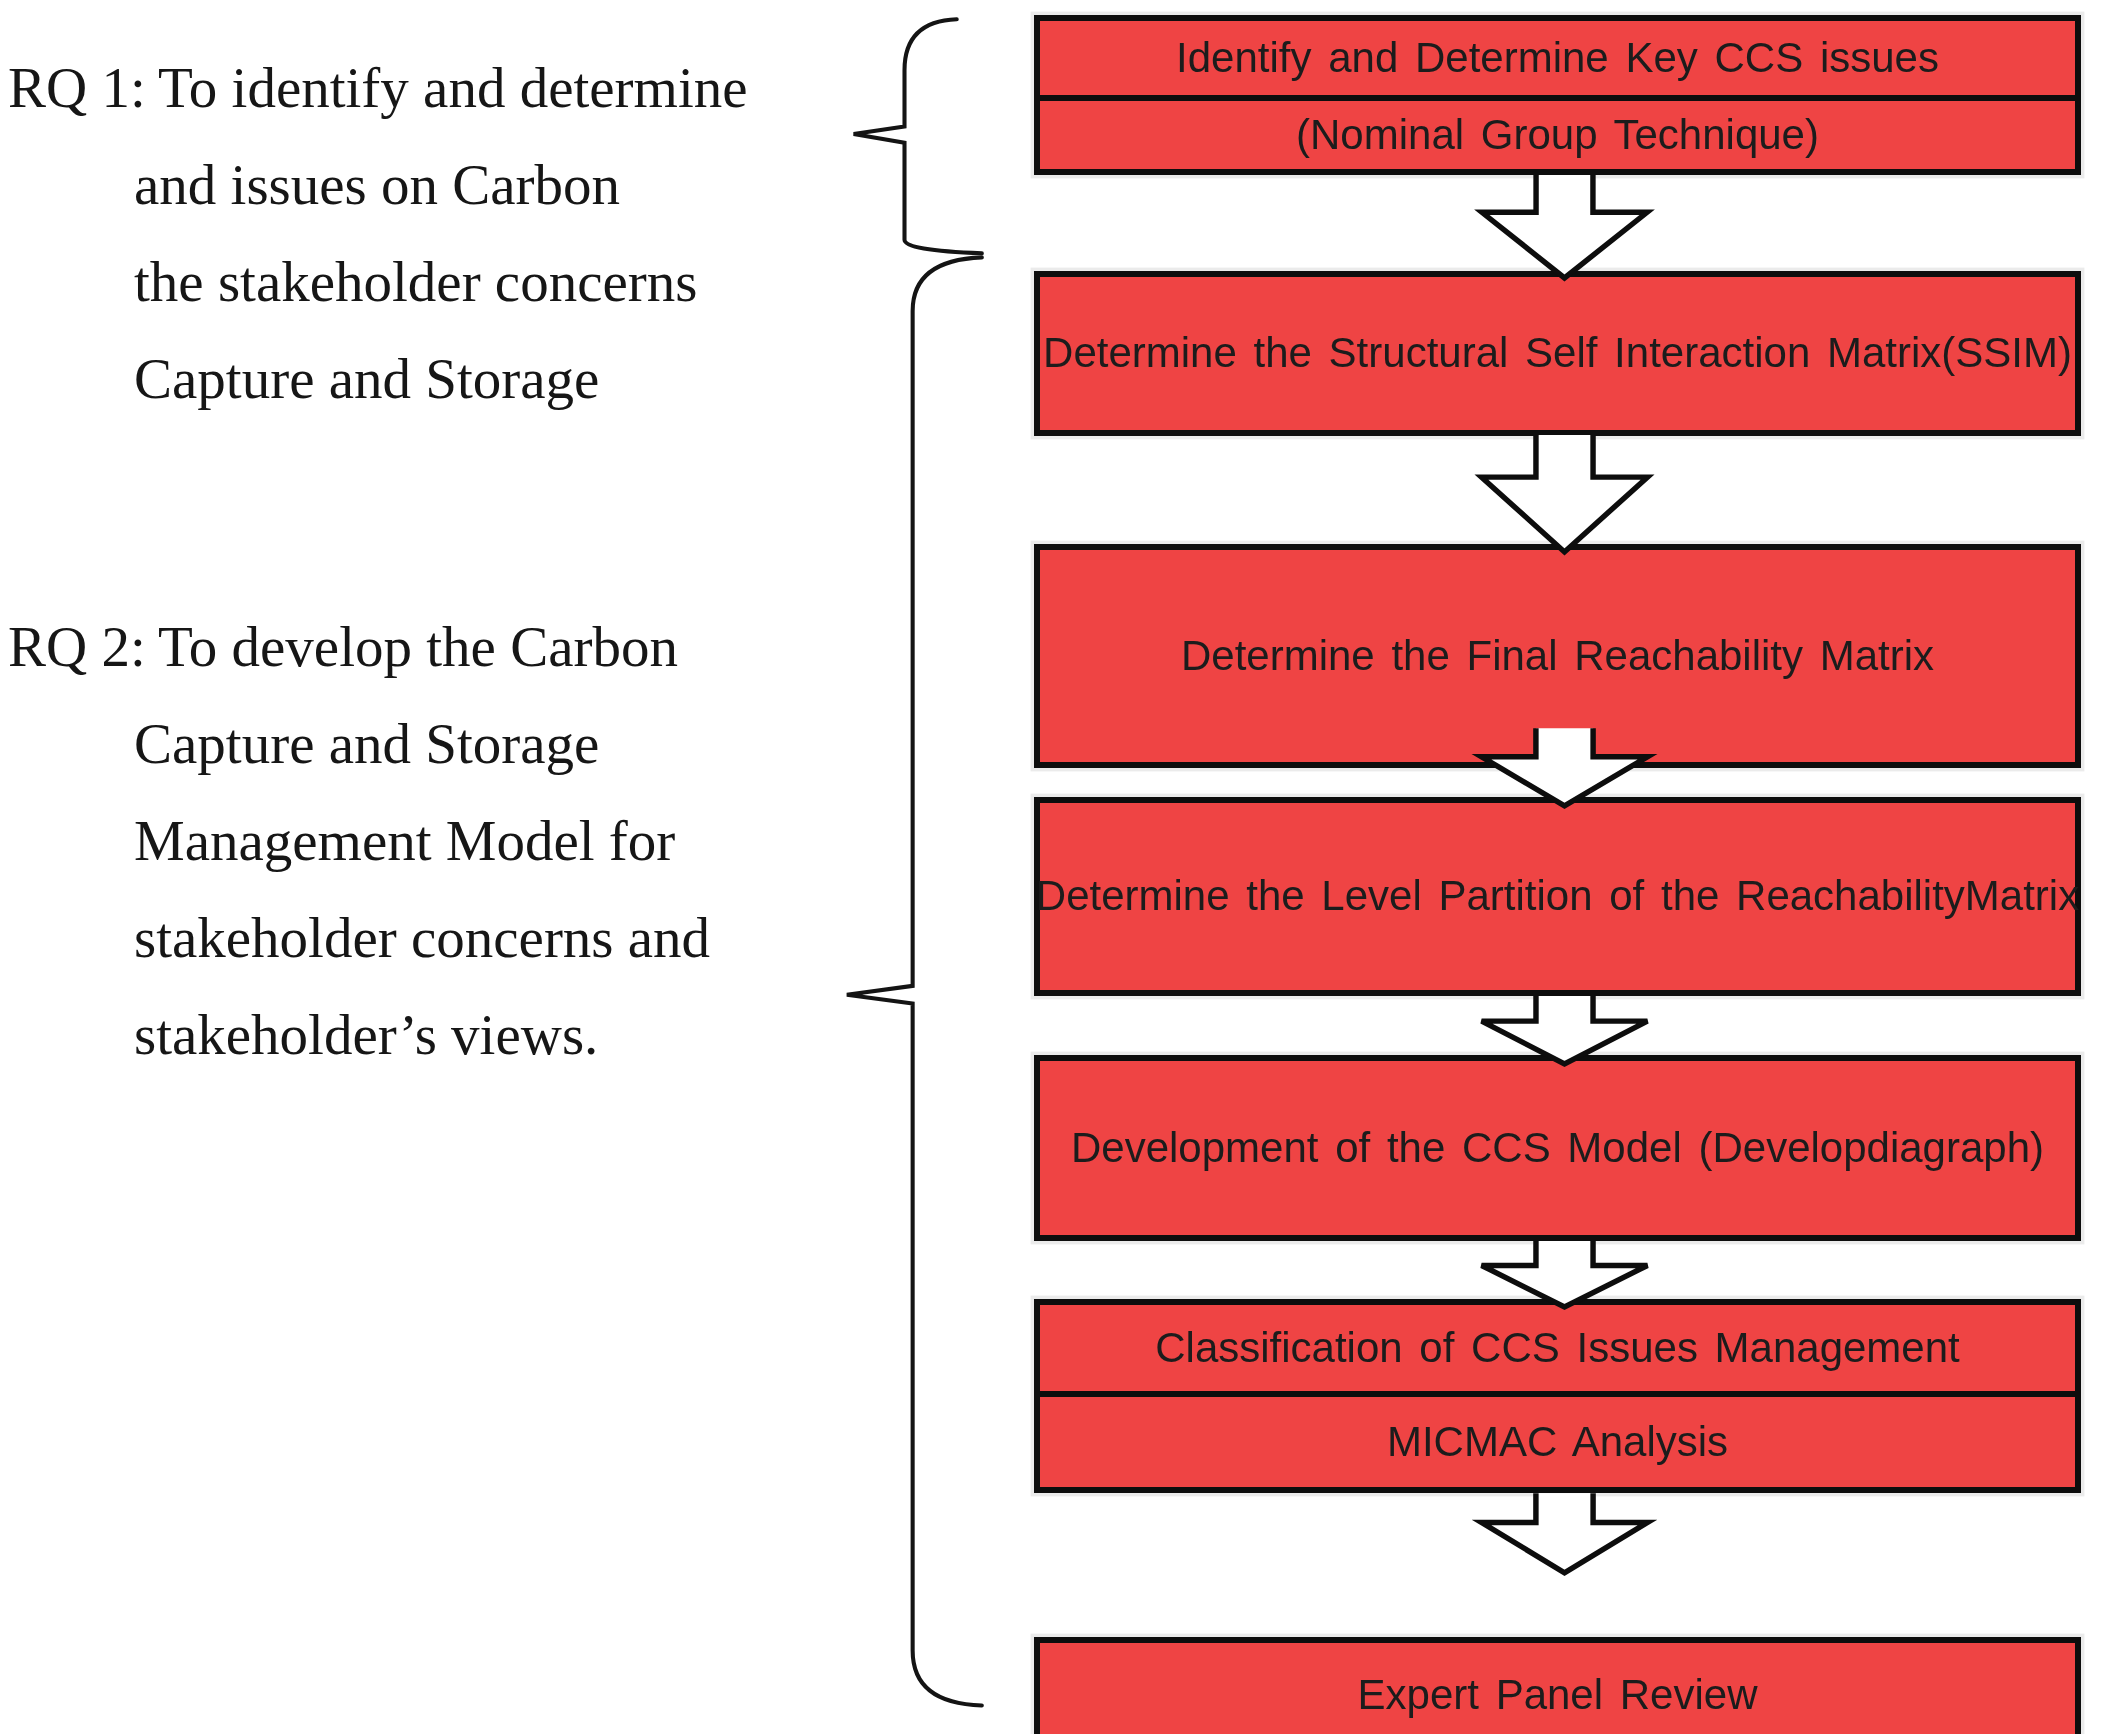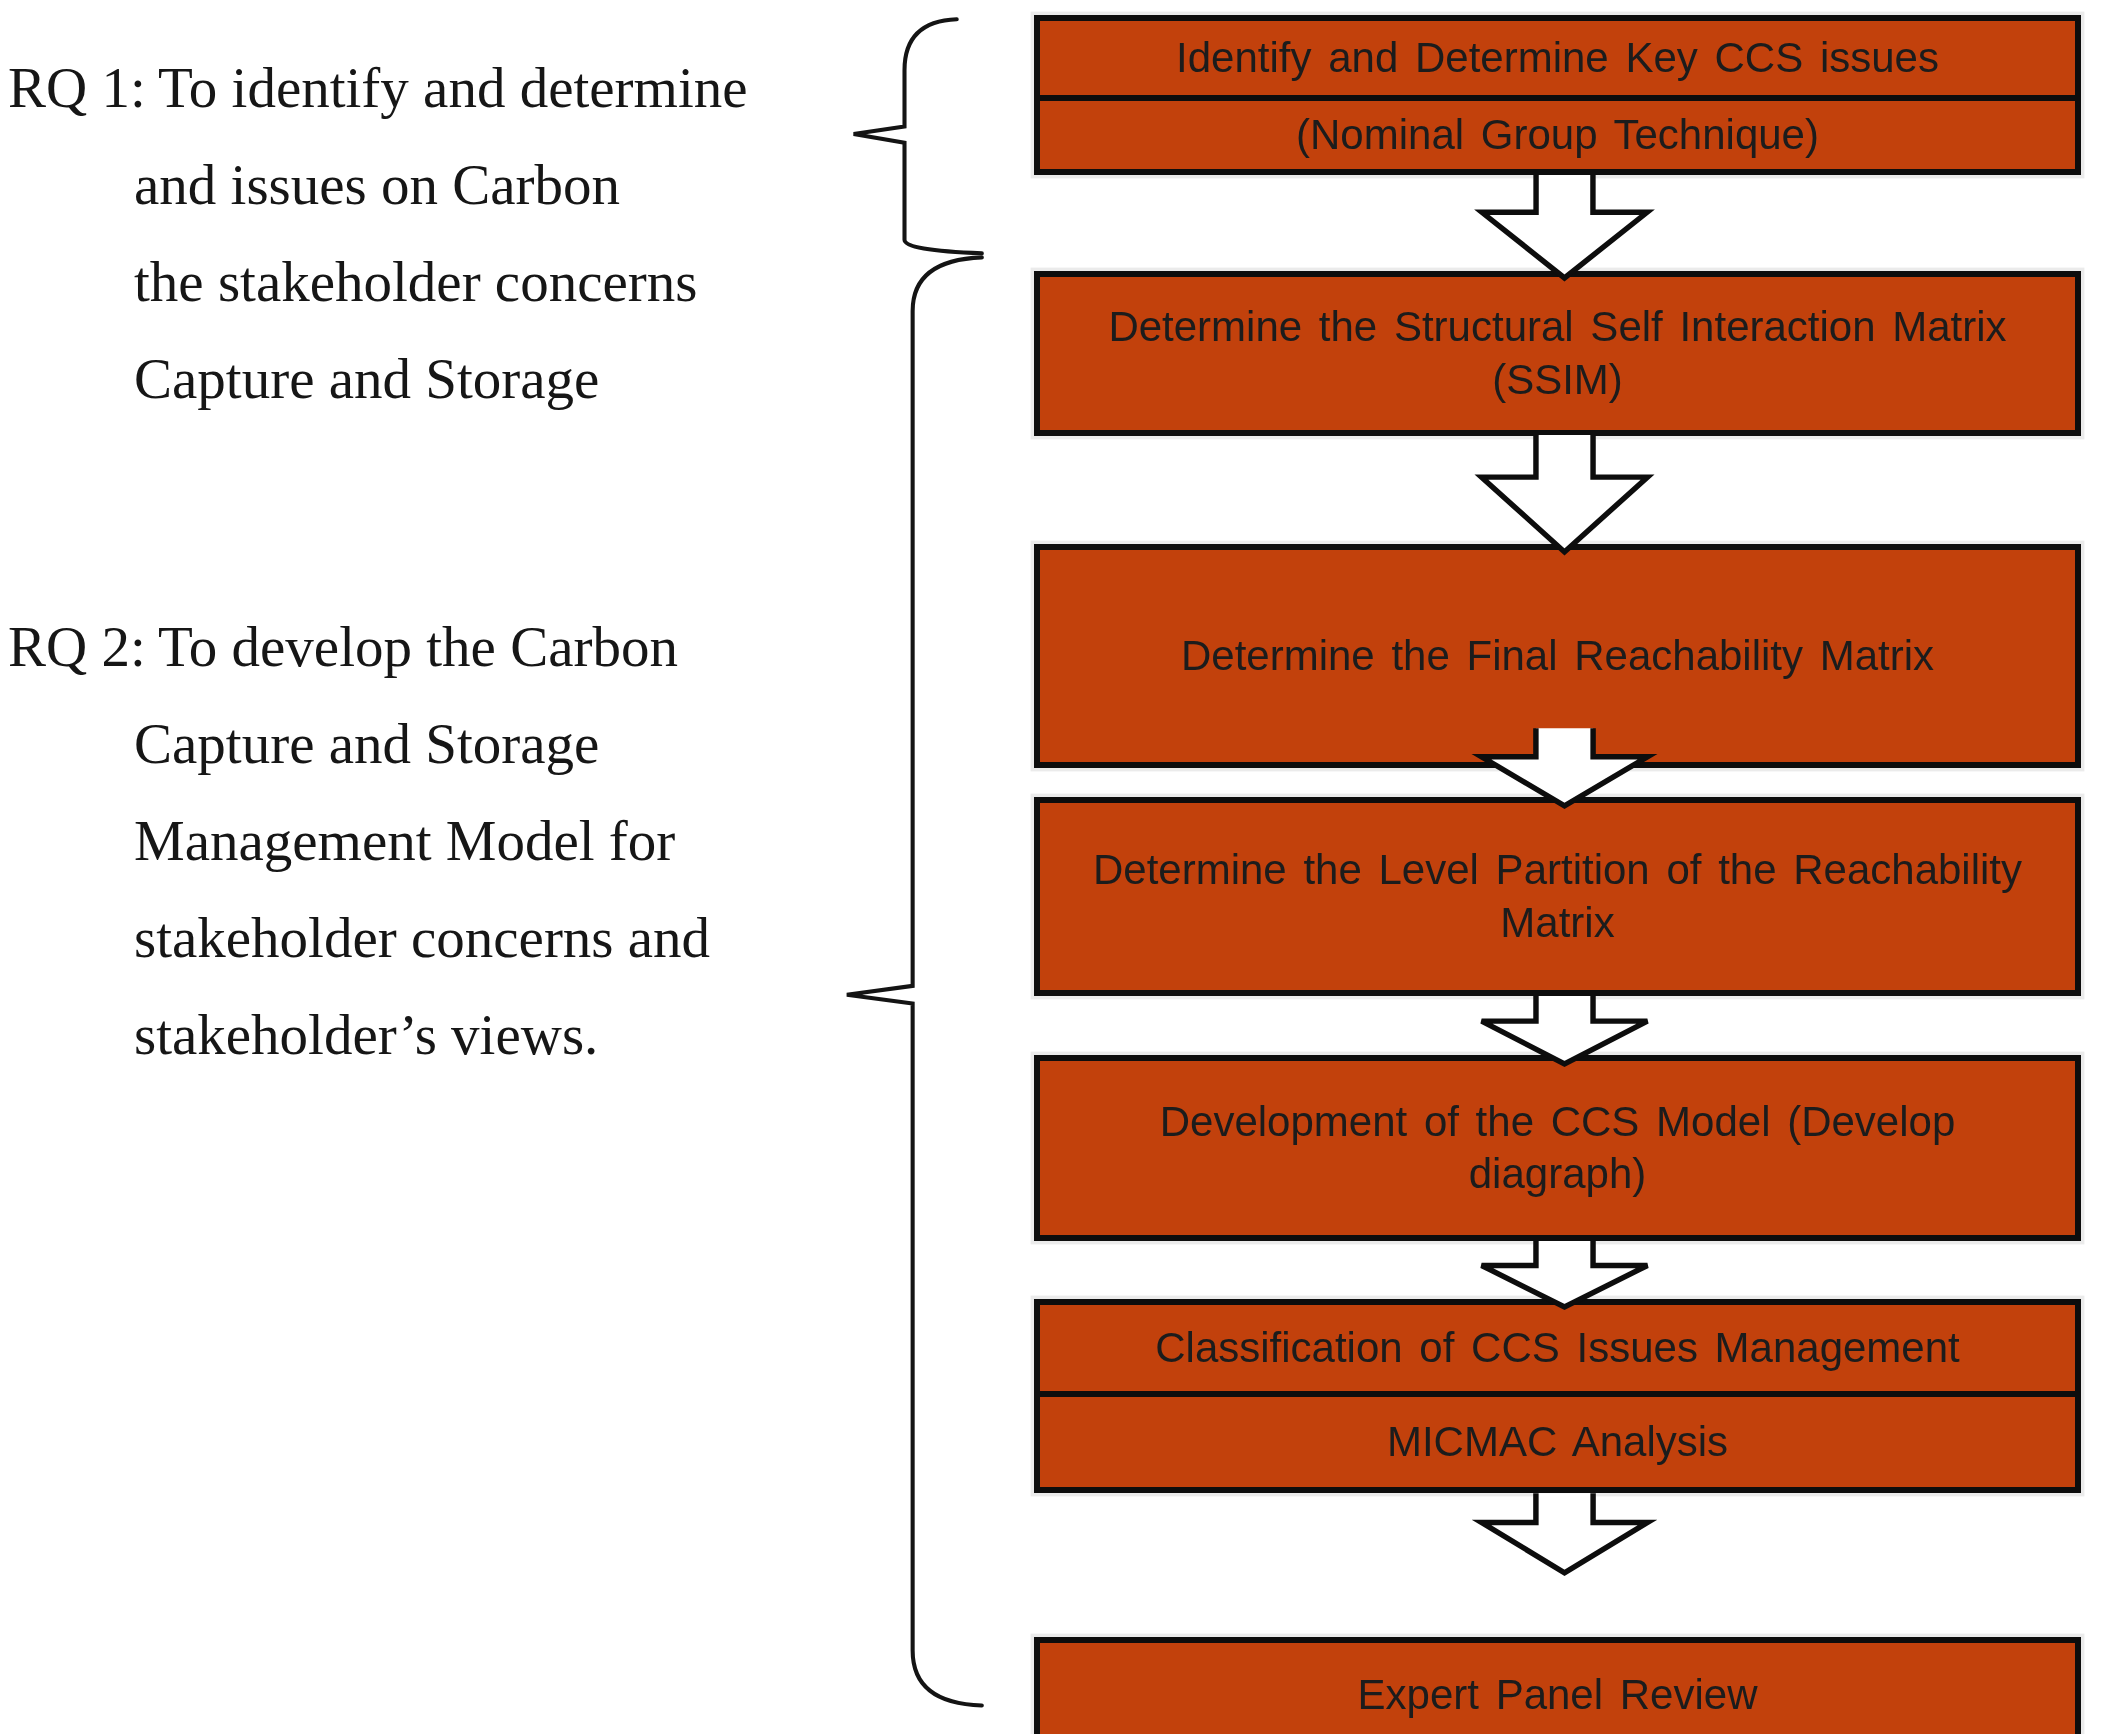--- a/index.html
+++ b/index.html
@@ -25,30 +25,30 @@
   .rq-line.first{margin-left:0;}
   .rq-label{margin-right:12.2px;}
 
   
   .box{
     position:absolute;
     left:1034px;
     width:1047px;
     box-sizing:border-box;
     border:6.8px solid #0d0d0d;
-    background:#c2410c;
+    background:#ef4444;
     box-shadow:0 0 0 3.4px #ebebeb;
     color:#1c1c1c;
     font-size:42px;
     word-spacing:0.12em;
     z-index:1;
   }
   .box-center{
     position:absolute;inset:0;
-    display:flex;flex-direction:column;
+    display:flex;flex-direction:row;
     align-items:center;justify-content:center;
     text-align:center;
     line-height:1.25;
   }
   .box.split{display:flex;flex-direction:column;}
   .box .row{
     display:flex;align-items:center;justify-content:center;
     text-align:center;
   }
   .box .row.r1{border-bottom:6.8px solid #0d0d0d;box-sizing:border-box;}

